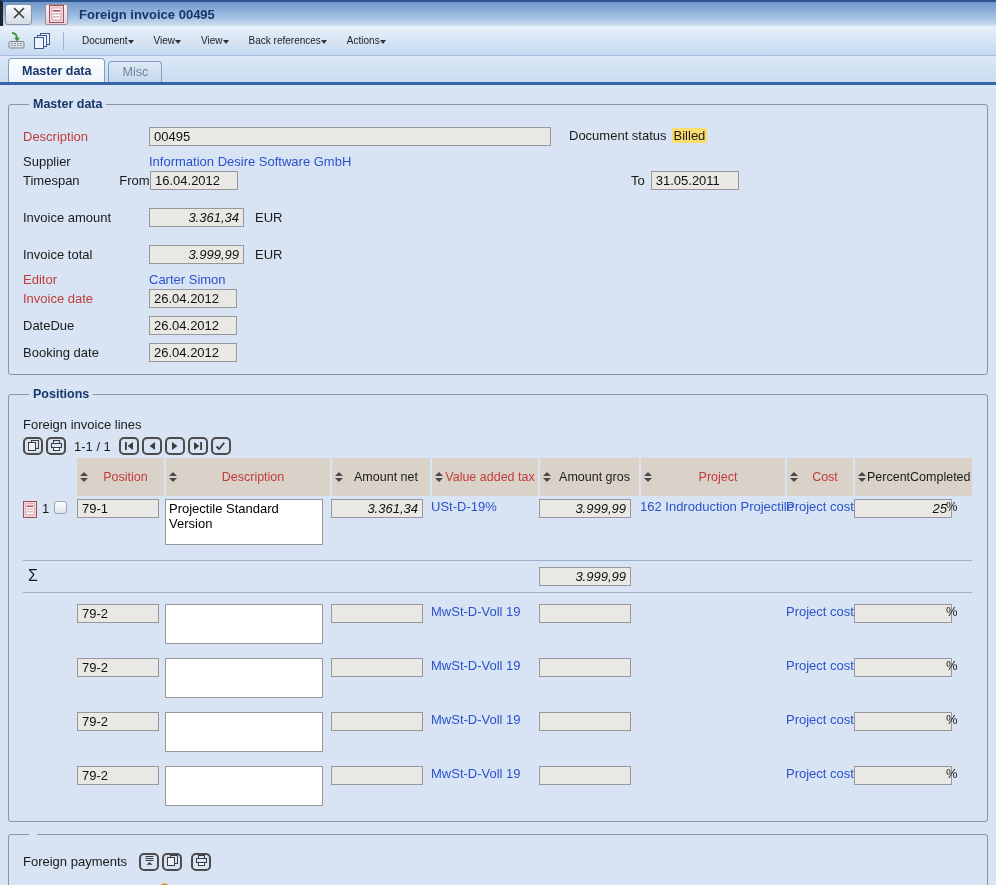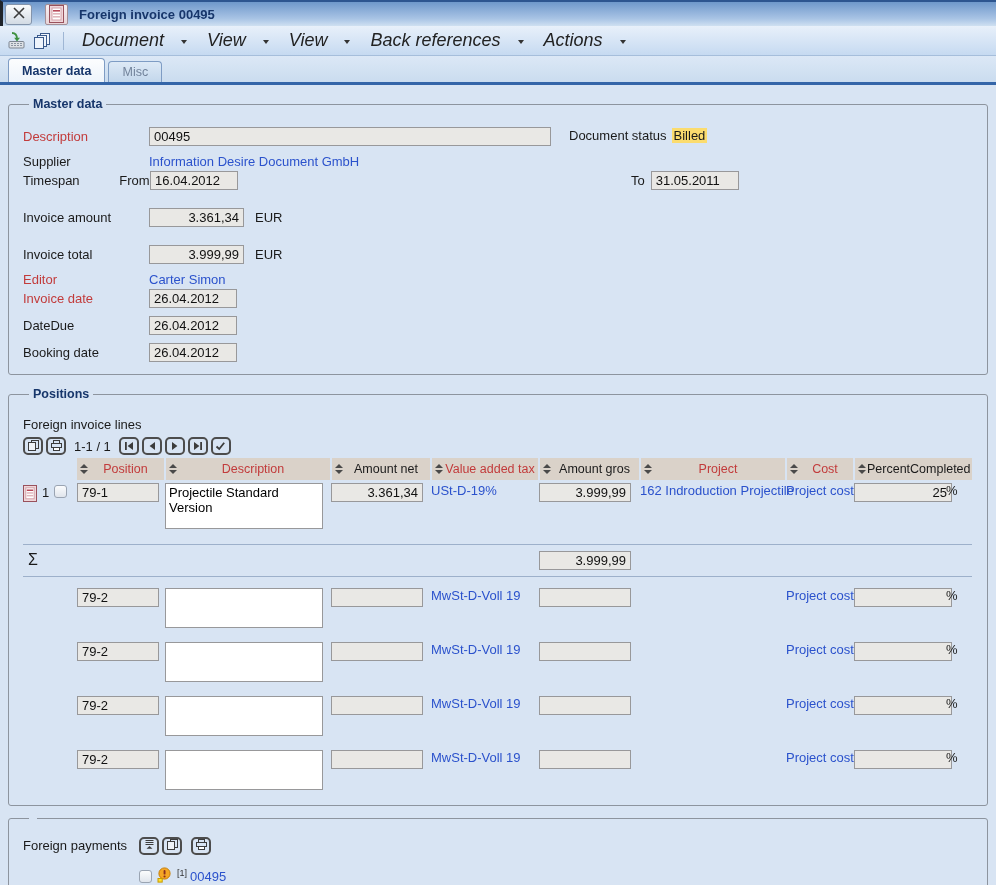--- a/index.html
+++ b/index.html
@@ -30,21 +30,21 @@
   .window-title{ font-weight:bold; color:#17366b; margin-left:11px; }
 
   
   .toolbar{
     height:30px; background:linear-gradient(#e8f0fa,#c6daf1);
     border-bottom:1px solid #a6bedb;
     display:flex; align-items:center; padding-left:8px; gap:6px;
   }
   .tb-icon{ display:flex; align-items:center; justify-content:center; cursor:pointer; }
   .tb-sep{ width:1px; height:18px; background:#9fb6d4; margin:0 5px; }
-  .menu{ display:flex; align-items:center; gap:17px; padding:2px 7px; color:#222; font-size:18px; cursor:pointer;font-style:italic; }
+  .menu{ display:flex; align-items:center; gap:0; padding:2px 7px; color:#222; font-size:10px; cursor:pointer; }
   .caret{ width:0; height:0; border-left:3.5px solid transparent; border-right:3.5px solid transparent; border-top:4px solid #333; margin-top:2px; }
 
   
   .tabstrip{
     height:29px; background:linear-gradient(#dce8f6,#cadcef);
     border-bottom:3px solid #3465a8;
     display:flex; align-items:flex-end; padding-left:8px; gap:3px;
   }
   .tab{
     padding:0 13px; display:flex; align-items:center;
@@ -61,21 +61,21 @@
   
   .mrow{ display:flex; align-items:center; position:relative; }
   .lbl{ width:126px; flex:none; }
   .lbl-narrow{ width:96px; flex:none; }
   .sub-lbl{ width:31px; flex:none;text-align:center; }
   .red{ color:#c23b3b; }
   .inp{
     background:#e9e8e5; border:1px solid #98989a; height:19px;
     font:13px "Liberation Sans",sans-serif; padding:0 4px; color:#111;
   }
-  .num{ text-align:right; }
+  .num{ text-align:right;font-style:italic; }
   .w-desc{ width:402px; } .w-date{ width:88px; } .w-amt{ width:95px; }
   a.lnk{ color:#2b52cc; text-decoration:none; cursor:pointer; }
   .hl{ background:#fbdc6e; padding:0 2px; }
   .unit{ margin-left:11px; }
   .status-group{ position:absolute; left:546px; top:1px; display:flex; gap:5px; align-items:center; }
   .to-group{ position:absolute; left:608px; top:0; display:flex; gap:6px; align-items:center; }
 
   .mt14{margin-top:14px}.mt10{margin-top:18px}.mt8{margin-top:8px}.mt2{margin-top:2px}
 
   
@@ -84,21 +84,21 @@
   .ibtn{
     width:20px; height:18px; border:2px solid #4c4c4c; border-radius:5px;
     background:transparent; display:flex; align-items:center; justify-content:center;
     padding:0; cursor:pointer;
   }
   .pagetext{ margin:0 5px; }
 
   table.pos{ border-collapse:collapse; table-layout:fixed; width:949px; margin-top:3px; }
   table.pos th{
     background:#dad2c9; font-weight:normal; font-size:12.5px; height:17px;
-    padding:4px 2px; border-right:2px solid #d8e4f3;
+    padding:12px 2px; border-right:2px solid #d8e4f3;
   }
   table.pos th.gutter{ background:transparent; border-right:none; }
   table.pos th:last-child{ border-right:none; }
   .hwrap{ display:flex; align-items:center; }
   .hlabel{ flex:1; text-align:center; white-space:nowrap; }
   .sort{ width:10px; height:12px; display:inline-flex; flex-direction:column; align-items:center; justify-content:center; gap:2px; cursor:pointer; flex:none; }
   .sort i{ width:0; height:0; border-left:4px solid transparent; border-right:4px solid transparent; display:block; }
   .sort .up{ border-bottom:4px solid #4a4a4a; }
   .sort .dn{ border-top:4px solid #4a4a4a; }
 
@@ -206,21 +206,21 @@
     <span class="lbl red">Description</span>
     <input class="inp w-desc" value="00495" style="">
     <span class="status-group">
       <span>Document status</span>
       <span class="hl">Billed</span>
     </span>
   </div>
 
   <div class="mrow mt8">
     <span class="lbl">Supplier</span>
-    <a class="lnk">Information Desire Document GmbH</a>
+    <a class="lnk">Information Desire Software GmbH</a>
   </div>
 
   <div class="mrow mt2">
     <span class="lbl-narrow">Timespan</span>
     <span class="sub-lbl">From</span>
     <input class="inp w-date" value="16.04.2012" style="">
     <span class="to-group">
       <span>To</span>
       <input class="inp w-date" value="31.05.2011" style="">
     </span>

